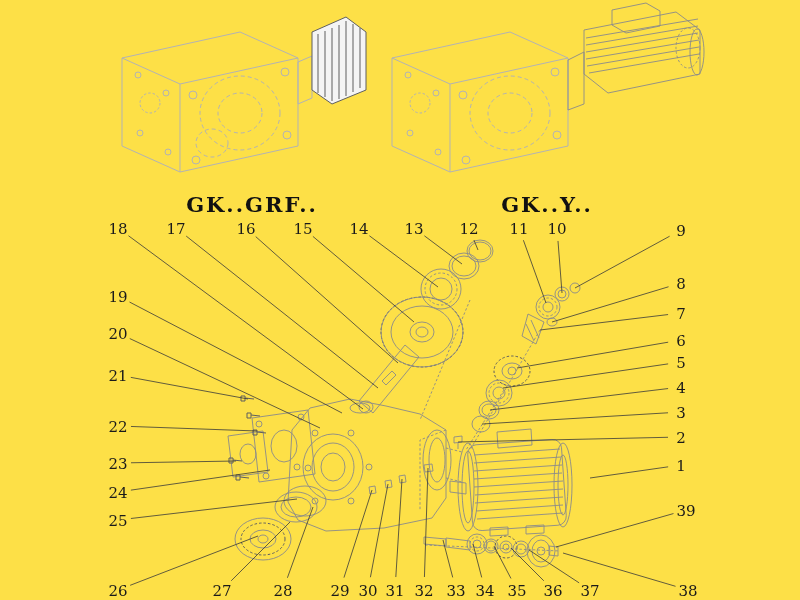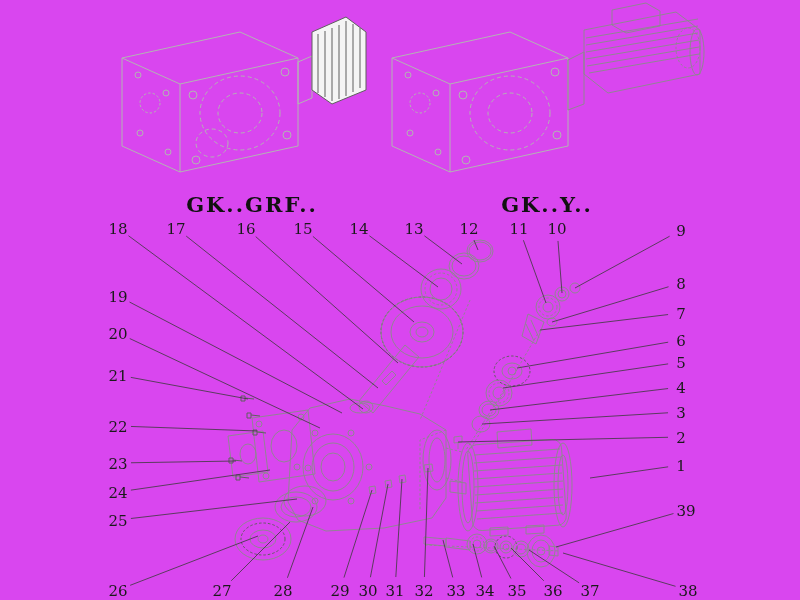--- a/index.html
+++ b/index.html
@@ -1,17 +1,17 @@
 <!DOCTYPE html>
 <html><head>
 <meta charset="utf-8">
 <style>
   html,body{margin:0;padding:0;background:#ffffff;}
   .page{
-    position:relative;width:800px;height:600px;background:#d946ef;overflow:hidden;
+    position:relative;width:800px;height:600px;background:#fde047;overflow:hidden;
     font-family:"DejaVu Serif",serif;
   }
   svg{display:block;}
   text.callout{
     font-family:"DejaVu Serif",serif;font-size:15px;fill:#1a1a1a;text-anchor:middle;
   }
   text.variant{
     font-family:"DejaVu Serif",serif;font-size:21px;font-weight:bold;letter-spacing:2px;
     fill:#111111;text-anchor:middle;
   }

